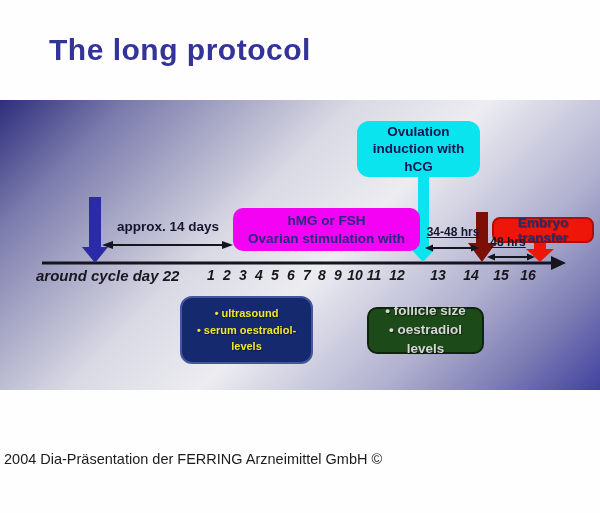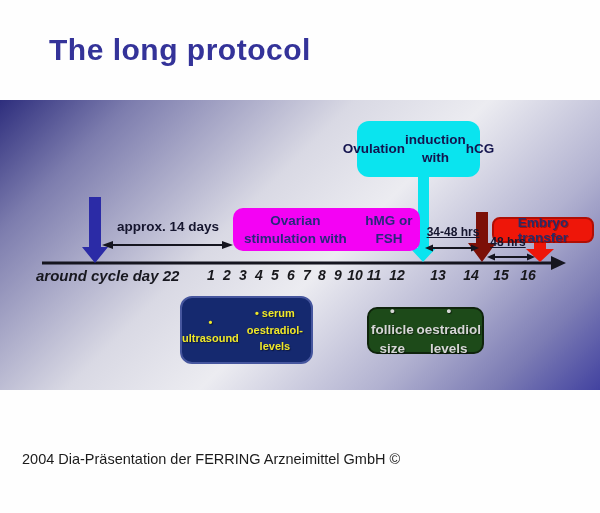--- a/index.html
+++ b/index.html
@@ -14,21 +14,21 @@
     position:absolute;left:49px;top:33px;
     font-size:30px;font-weight:bold;color:#343399;
     letter-spacing:.5px;
   }
   .panel{
     position:absolute;left:0;top:100px;width:600px;height:290px;
     background:linear-gradient(135deg,#2e2e7d 0%,#7d7dae 15%,#d9d9e4 40%,#ececf1 55%,#b1b1d0 75%,#7c7cb4 88%,#4242a0 100%);
   }
   .overlay{position:absolute;left:0;top:0;pointer-events:none;}
   .box{
-    position:absolute;display:flex;flex-direction:row;
+    position:absolute;display:flex;flex-direction:column;
     align-items:center;justify-content:center;text-align:center;
     font-weight:bold;box-sizing:border-box;
   }
   .box-gnrh{
     left:13px;top:34px;width:176px;height:63px;
     background:#1b1b8a;border:1px solid #0e0e55;border-radius:14px;
     color:#f0ee22;font-size:14px;line-height:1.32;
     text-shadow:1px 1px 1px rgba(0,0,0,.45);
   }
   .box-ovulation{
@@ -68,21 +68,21 @@
   .lbl{position:absolute;font-weight:bold;color:#15152e;}
   .lbl-approx{left:103px;top:119px;width:130px;text-align:center;font-size:13.5px;}
   .lbl-3448{left:426px;top:125px;width:54px;text-align:center;font-size:12px;text-decoration:underline;}
   .lbl-48{left:488px;top:135px;width:40px;text-align:center;font-size:12px;text-decoration:underline;}
   .lbl-cycle{left:36px;top:167px;font-size:15px;font-style:italic;color:#17171f;}
   .day{
     position:absolute;top:167px;transform:translateX(-50%);
     font-size:14px;font-weight:bold;font-style:italic;color:#18181c;
   }
   .caption{
-    position:absolute;left:22px;top:451px;
+    position:absolute;left:4px;top:451px;
     font-size:14.5px;color:#1c1c1c;
   }
 </style>
 </head>
 <body>
 
 <div class="title">The long protocol</div>
 
 <div class="panel">
 
@@ -113,22 +113,22 @@
   </svg>
 
 
   <div class="box box-ovulation">
     <div>Ovulation</div>
     <div>induction with</div>
     <div>hCG</div>
   </div>
 
   <div class="box box-stimulation">
+    <div>hMG or FSH</div>
     <div>Ovarian stimulation with</div>
-    <div>hMG or FSH</div>
   </div>
 
 
   <div class="box box-embryo">
     <div>Embryo transfer</div>
   </div>
 
   <div class="box box-monblue">
     <div>• ultrasound</div>
     <div>• serum oestradiol-levels</div>

